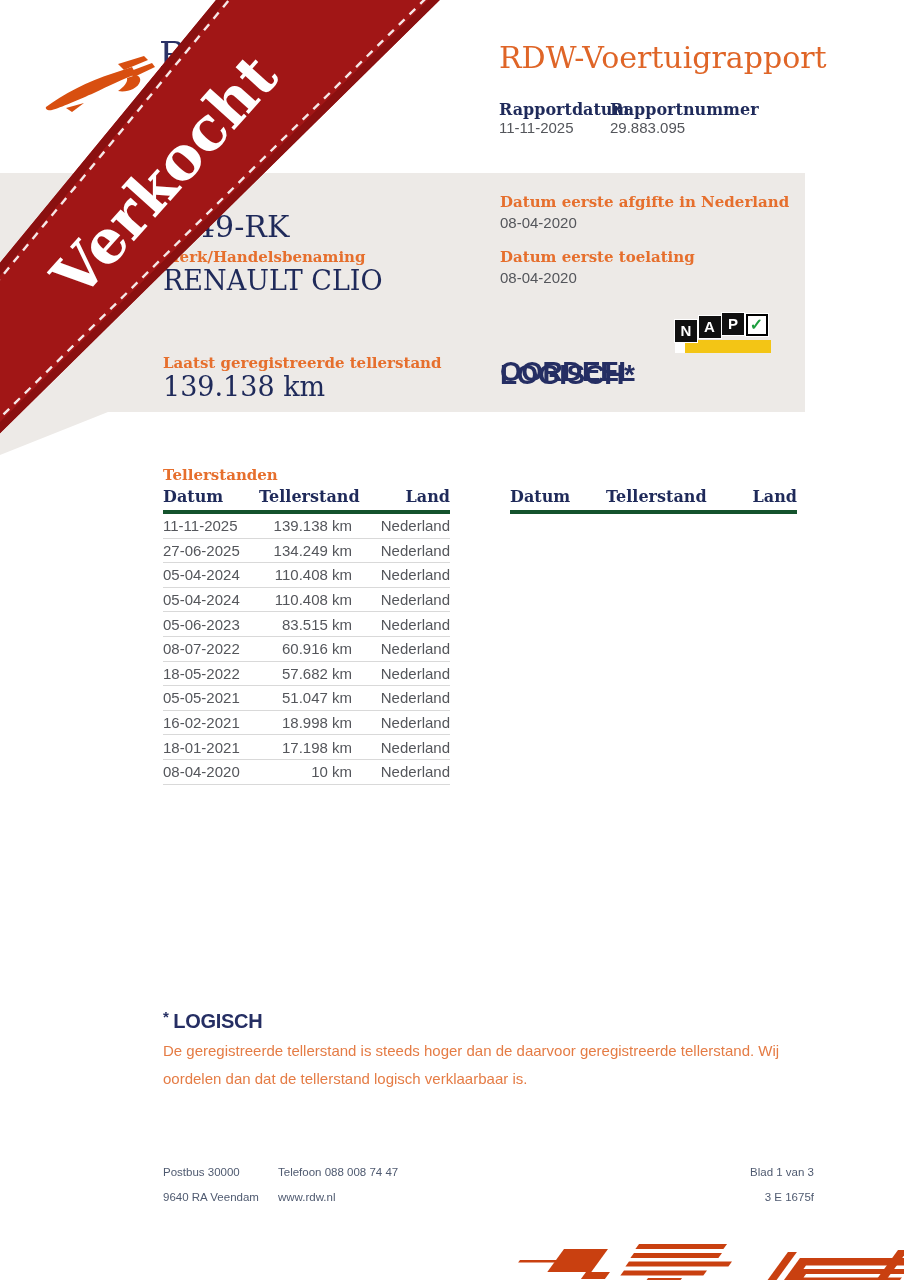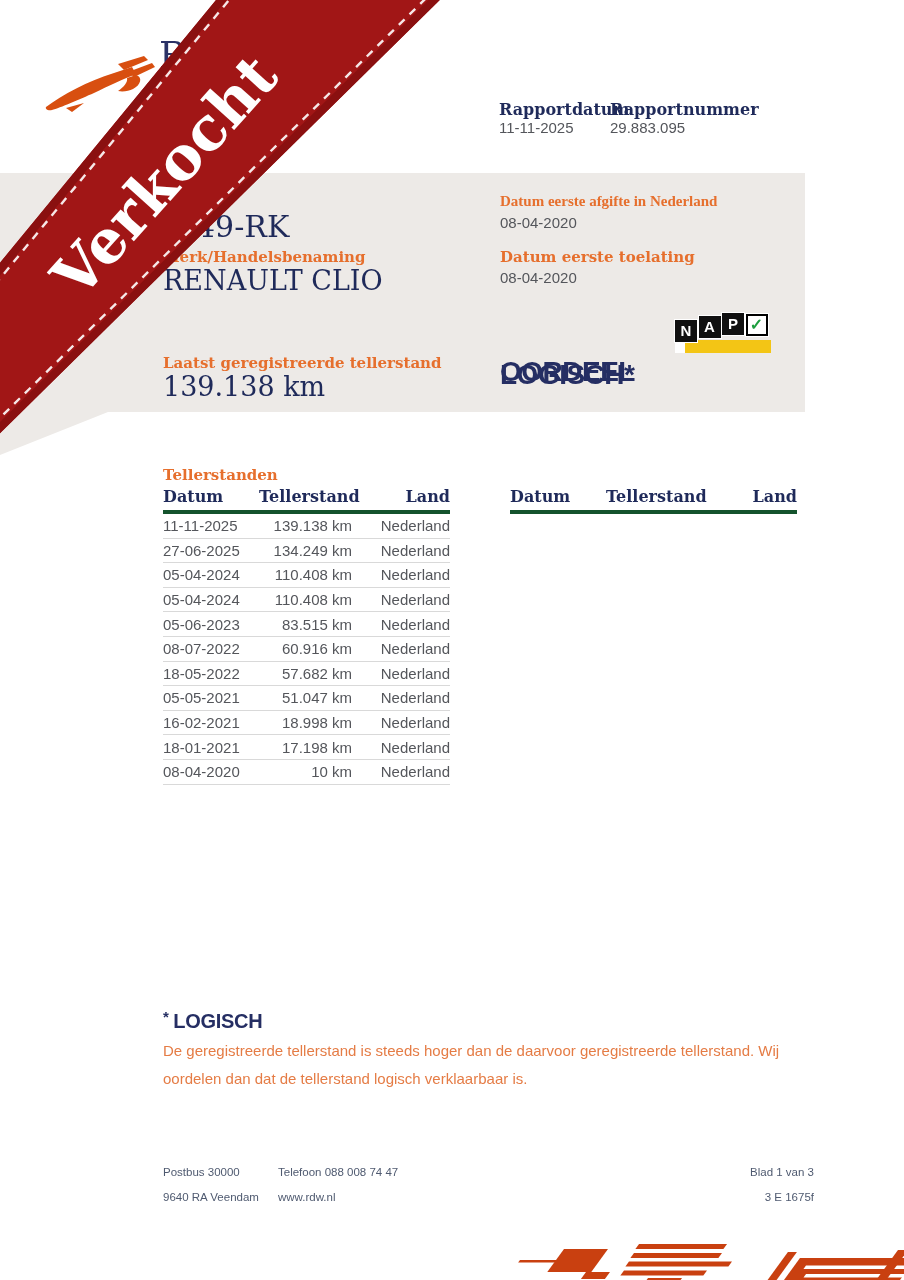--- a/index.html
+++ b/index.html
@@ -69,32 +69,33 @@
       <path d="M 10 59 C 26 47 52 33 78 25 L 96 19 L 100 26 C 88 31 72 38 58 45 C 44 51 24 60 16 62 C 12 63 9 61 10 59 Z"></path>
       <path d="M 82 16 L 108 8 L 112 12 L 88 22 Z"></path>
       <path d="M 92 24 L 116 15 L 119 19 L 98 29 Z"></path>
       <path d="M 100 27 C 107 29 105 37 97 41 C 93 43 87 44 82 43 C 88 39 92 34 91 30 Z"></path>
       <path d="M 30 60 L 48 55 L 36 64 Z"></path>
     </g>
   </svg>
 
   <div class="abs rdw-word">RDW</div>
 
+  <div class="abs doc-title">RDW-Voertuigrapport</div>
   <div class="abs rep-label" style="left:499px;">Rapportdatum</div>
   <div class="abs rep-label" style="left:610px;">Rapportnummer</div>
   <div class="abs rep-value" style="left:499px;">11-11-2025</div>
   <div class="abs rep-value" style="left:610px;">29.883.095</div>
 
   <div class="abs serif-val" style="left:196px;top:209px;font-size:30px;">49-RK</div>
   <div class="abs lbl" style="left:163px;top:248px;">Merk/Handelsbenaming</div>
   <div class="abs serif-val" style="left:163px;top:265px;font-size:27px;">RENAULT CLIO</div>
   <div class="abs lbl" style="left:163px;top:354px;">Laatst geregistreerde tellerstand</div>
   <div class="abs serif-val" style="left:163px;top:371px;font-size:27px;">139.138 km</div>
 
-  <div class="abs lbl" style="left:500px;top:193px;font-family:Liberation Serif, serif;">Datum eerste afgifte in Nederland</div>
+  <div class="abs lbl" style="left:500px;top:193px;">Datum eerste afgifte in Nederland</div>
   <div class="abs sans-val" style="left:500px;top:214px;">08-04-2020</div>
   <div class="abs lbl" style="left:500px;top:248px;">Datum eerste toelating</div>
   <div class="abs sans-val" style="left:500px;top:269px;">08-04-2020</div>
 
   <div class="abs verdict" style="left:500px;top:311px;margin-top:48px;">LOGISCH*</div>
   <div class="abs verdict" style="left:500px;top:356px;">OORDEEL</div>
 
   <div id="nap" class="abs">
     <div class="nap-bar"></div>
     <div class="nap-wsq"></div>

